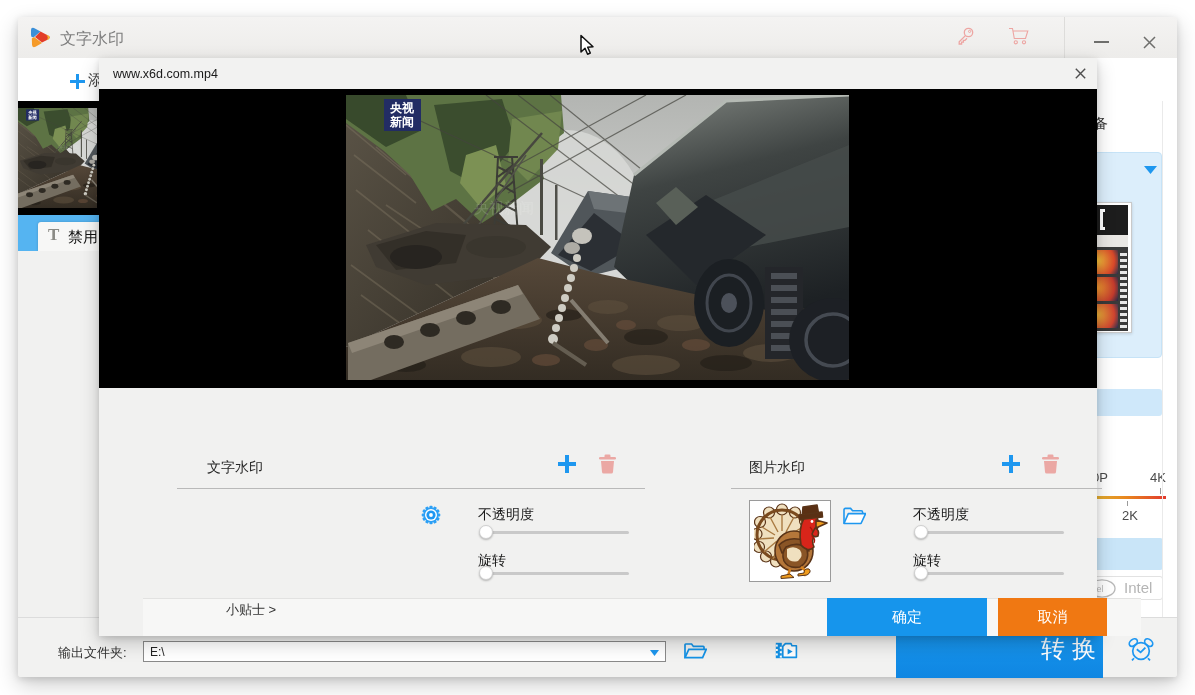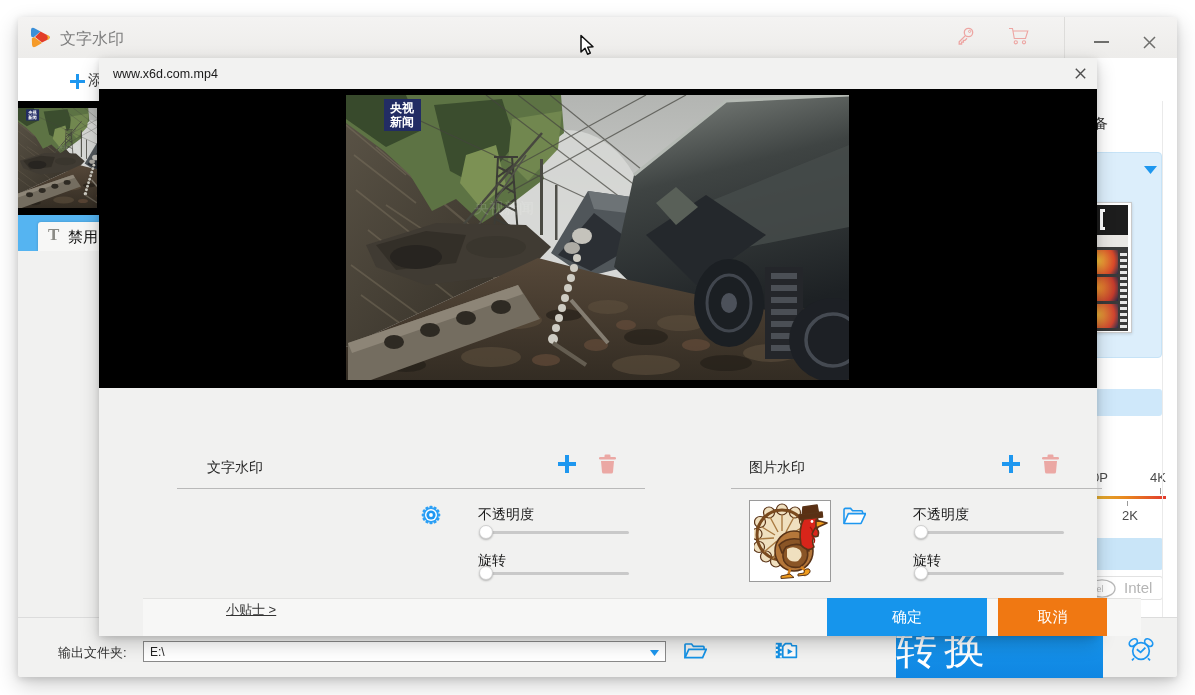--- a/index.html
+++ b/index.html
@@ -131,21 +131,21 @@
           <rect x="0.8" y="2.6" width="2" height="2"></rect>
           <rect x="0.8" y="7" width="2" height="2"></rect>
           <rect x="0.8" y="11.4" width="2" height="2"></rect>
       <rect x="4.8" y="4.8" width="2" height="2"></rect>
           <rect x="4.8" y="9.2" width="2" height="2"></rect>
           <rect x="4.8" y="13.6" width="2" height="2"></rect>
         </g>
       <path d="M7.8 15.4 L7.8 4.4 L10.4 1.6 L16 1.6 L17 3.8 L21.4 3.8 L21.4 15.4 Z" fill="#fff" stroke="#1492e6" stroke-width="1.6" stroke-linejoin="round"></path>
       <path d="M12.6 6.8 L17.6 9.6 L12.6 12.4 Z" fill="#1492e6"></path>
     </svg>
-    <div class="abs" style="left:878px;top:0;width:207px;height:60px;background:linear-gradient(#1a9af0,#0f86e2);color:#fff;font-size:41px;text-align:left;line-height:62px;letter-spacing:7px;">转换</div>
+    <div class="abs" style="left:878px;top:0;width:207px;height:60px;background:linear-gradient(#1a9af0,#0f86e2);color:#fff;font-size:24px;text-align:right;line-height:62px;letter-spacing:7px;">转换</div>
     <svg class="abs" style="left:1109px;top:19px" width="28" height="26" viewBox="0 0 28 26" fill="none" stroke="#1e97f2" stroke-width="1.7">
       <circle cx="14" cy="14" r="8.3"></circle>
       <path d="M9.8 12.3 L13.6 15.4 L18.4 10.6" stroke-width="1.8"></path>
       <ellipse cx="6.3" cy="5.6" rx="4.5" ry="3.1" transform="rotate(-38 6.3 5.6)"></ellipse>
       <ellipse cx="21.7" cy="5.6" rx="4.5" ry="3.1" transform="rotate(38 21.7 5.6)"></ellipse>
       <path d="M7 21.2 L5 23.4 M21 21.2 L23 23.4"></path>
     </svg>
   </div>
 </div>
 <div id="dlg">
@@ -390,20 +390,20 @@
     <div class="track" style="left:779px;top:98px;width:142px;"></div>
     <div class="thumbc" style="left:336px;top:92px;"></div>
     <div class="thumbc" style="left:771px;top:92px;"></div>
     <div class="ctlabel" style="left:335px;top:119px;">旋转</div>
     <div class="ctlabel" style="left:770px;top:119px;">旋转</div>
     <div class="track" style="left:344px;top:139px;width:142px;"></div>
     <div class="track" style="left:779px;top:139px;width:142px;"></div>
     <div class="thumbc" style="left:336px;top:133px;"></div>
     <div class="thumbc" style="left:771px;top:133px;"></div>
     <div class="abs" style="left:0;top:165px;width:100%;height:38px;background:#f7f7f6;border-top:1px solid #e2e2e1;"></div>
-    <div class="abs" style="left:83px;top:168px;font-size:13px;color:#333;text-decoration:underline;">小贴士 &gt;</div>
+    <div class="abs" style="left:83px;top:168px;font-size:13px;color:#333;">小贴士 &gt;</div>
     <div class="btn" style="left:684px;width:160px;background:#1695ec;">确定</div>
     <div class="btn" style="left:855px;width:109px;background:#f07812;">取消</div>
   </div>
 </div>
 <svg class="abs" style="left:576px;top:33px;z-index:50" width="20" height="24" viewBox="0 0 20 24">
   <path d="M5 2.5 L5 19 L9 15.2 L11.6 21.2 L14.3 20 L11.7 14.2 L17 13.8 Z" fill="#fff" stroke="#111" stroke-width="1.5" stroke-linejoin="round"></path>
 </svg>
 
 </body></html>

